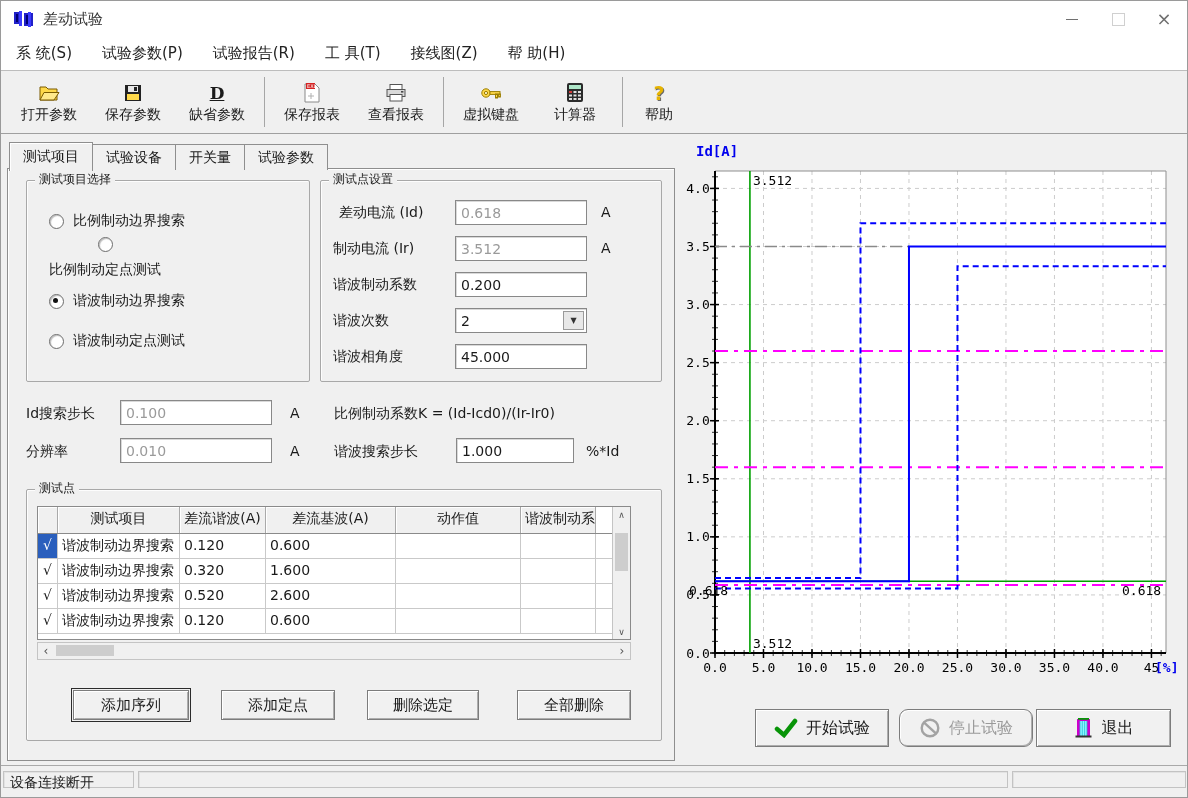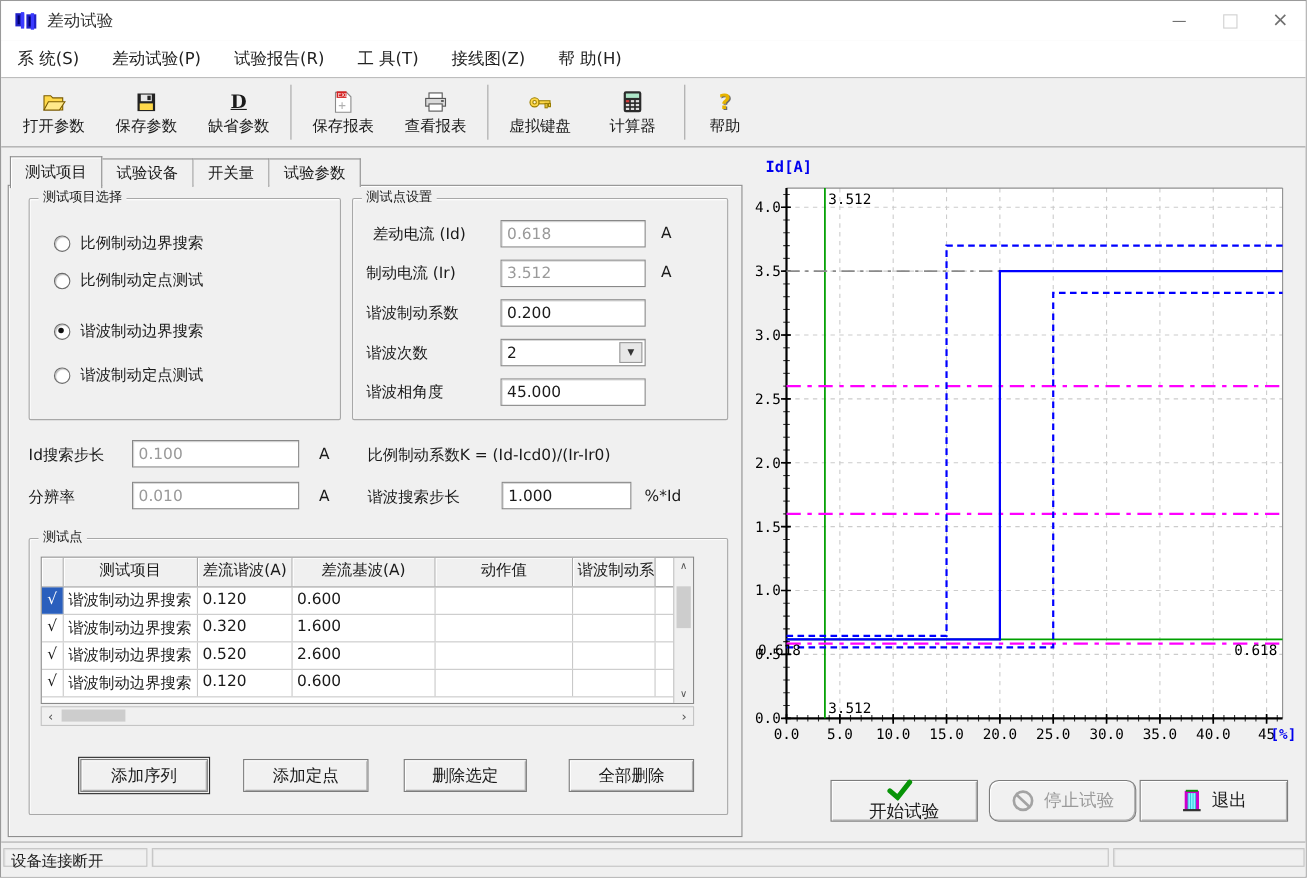--- a/index.html
+++ b/index.html
@@ -96,21 +96,21 @@
           <span class="max-glyph"></span>
         </div>
       <div class="win-btn">
           <span class="close-glyph">×</span>
         </div>
     </div>
   </div>
 
   <div class="menubar">
     <span class="menu-item">系 统(S)</span>
-    <span class="menu-item">差动试验(P)</span>
+    <span class="menu-item">试验参数(P)</span>
     <span class="menu-item">试验报告(R)</span>
     <span class="menu-item">工 具(T)</span>
     <span class="menu-item">接线图(Z)</span>
     <span class="menu-item">帮 助(H)</span>
   </div>
 
   <div class="toolbar">
     <div class="tool-btn">
       <span class="ic">
           <svg width="22" height="20" viewBox="0 0 22 20">
@@ -216,21 +216,21 @@
   </div>
 
   <div class="tab-page">
 
     <div class="grp" style="left:18px;top:11px;width:282px;height:200px;">
       <span class="grp-title">测试项目选择</span>
       <div class="radio-row" style="left:22px;top:31px;">
         <span class="radio"></span>
         <span>比例制动边界搜索</span>
       </div>
-      <div class="radio-row" style="left:22px;top:65px;">
+      <div class="radio-row" style="left:22px;top:56px;flex-direction:column;">
         <span class="radio"></span>
         <span>比例制动定点测试</span>
       </div>
       <div class="radio-row" style="left:22px;top:111px;">
         <span class="radio sel"></span>
         <span>谐波制动边界搜索</span>
       </div>
       <div class="radio-row" style="left:22px;top:151px;">
         <span class="radio"></span>
         <span>谐波制动定点测试</span>
@@ -513,21 +513,21 @@
       <polyline points="29,449.5397590361446 271.4731182795699,449.5397590361446 271.4731182795699,127.2385542168675 480,127.2385542168675" fill="none" stroke="#0000ff" stroke-width="2" stroke-dasharray="6 4"></polyline>
       <polyline points="29,442.22265060240966 222.9784946236559,442.22265060240966 222.9784946236559,107.49397590361451 480,107.49397590361451" fill="none" stroke="#0000ff" stroke-width="2"></polyline>
       <text x="66.91612903225806" y="46" font-size="13" font-family="&quot;DejaVu Sans Mono&quot;,&quot;Liberation Mono&quot;,monospace" fill="#000">3.512</text>
       <text x="66.91612903225806" y="509" font-size="13" font-family="&quot;DejaVu Sans Mono&quot;,&quot;Liberation Mono&quot;,monospace" fill="#000">3.512</text>
       <text x="3" y="456.22265060240966" font-size="13" font-family="&quot;DejaVu Sans Mono&quot;,&quot;Liberation Mono&quot;,monospace" fill="#000">0.618</text>
       <text x="436" y="456.22265060240966" font-size="13" font-family="&quot;DejaVu Sans Mono&quot;,&quot;Liberation Mono&quot;,monospace" fill="#000">0.618</text>
       <text x="10" y="17" font-size="14" font-family="&quot;DejaVu Sans Mono&quot;,&quot;Liberation Mono&quot;,monospace" fill="#0000ee" font-weight="bold">Id[A]</text>
       <text x="469" y="533" font-size="13" font-family="&quot;DejaVu Sans Mono&quot;,&quot;Liberation Mono&quot;,monospace" fill="#0000ee" font-weight="bold">[%]</text>
     </svg>
 
-  <div class="btn" style="left:754px;top:708px;width:134px;height:38px;font-size:16px;flex-direction:column;">
+  <div class="btn" style="left:754px;top:708px;width:134px;height:38px;font-size:16px;">
     <span class="bic">
         <svg width="24" height="20" viewBox="0 0 24 20">
           <path d="M3 11 L10 17 L21 3" stroke="#089408" stroke-width="4.5" fill="none" stroke-linecap="round"></path>
         </svg>
       </span>
     <span>开始试验</span>
   </div>
   <div class="btn disabled" style="left:898px;top:708px;width:134px;height:38px;font-size:16px;border-radius:9px;">
     <span class="bic">
         <svg width="22" height="22" viewBox="0 0 22 22">

